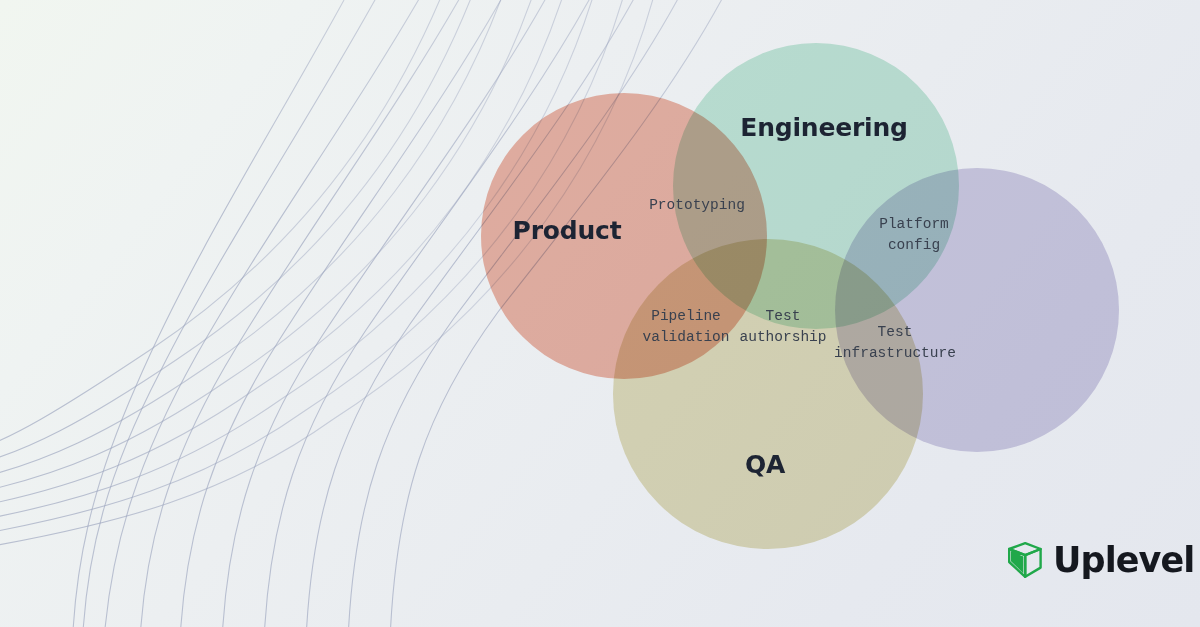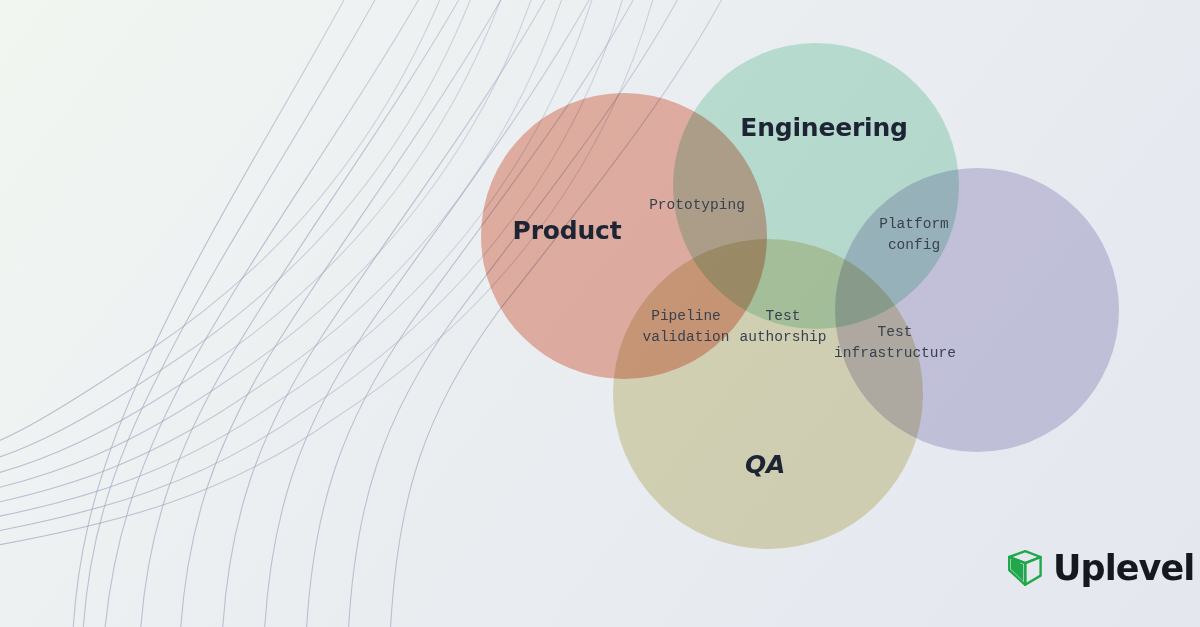--- a/index.html
+++ b/index.html
@@ -82,21 +82,21 @@
     font-size: 25px;
     color: #1d2433;
     letter-spacing: -0.2px;
     white-space: nowrap;
     transform: translate(-50%, -50%);
     line-height: 1.15;
   }
   #label-product      { left: 567px; top: 231px; }
   #label-engineering  { left: 824px; top: 128px; }
   #label-platform     { left: 1020px; top: 343px; }
-  #label-qa           { left: 765px; top: 465px; font-style: italic; }
+  #label-qa           { left: 765px; top: 465px; }
 
   .overlap-label {
     position: absolute;
     font-family: Liberation Mono, monospace;
     font-weight: 400;
     font-size: 14.5px;
     color: #39414f;
     text-align: center;
     line-height: 1.42;
     white-space: pre-line;
@@ -109,21 +109,20 @@
   #label-test-infra        { left: 895px; top: 343px; }
 
   
   #logo {
     position: absolute;
     left: 1006px;
     top: 540px;
     display: flex;
     align-items: center;
     gap: 9px;
-    margin-top: 8px;
   }
   #logo-mark { display: block; }
   #logo-word {
     font-family: "DejaVu Sans", sans-serif;
     font-weight: 700;
     font-size: 35px;
     letter-spacing: -0.9px;
     color: #15181f;
     line-height: 1;
     white-space: nowrap;

